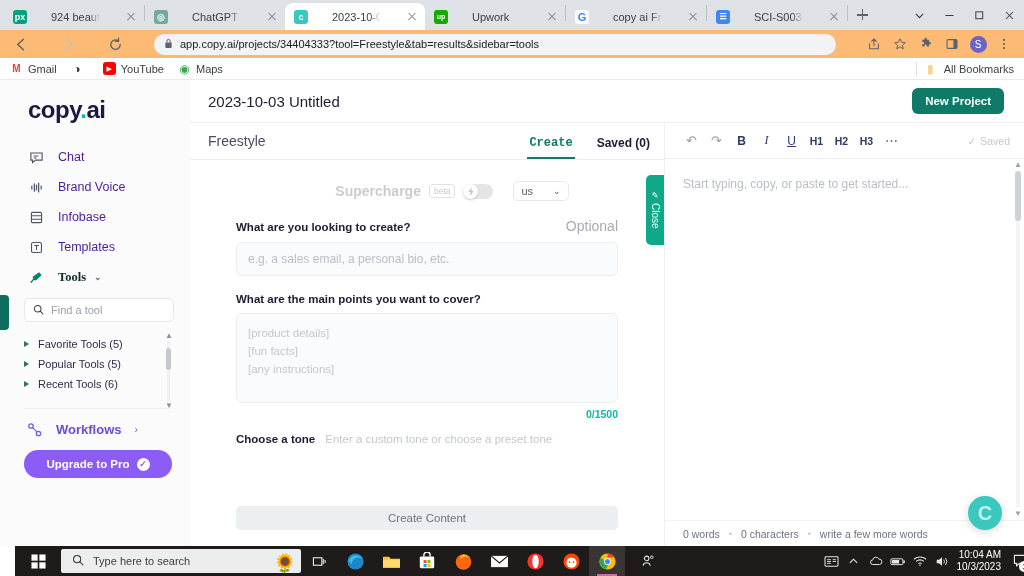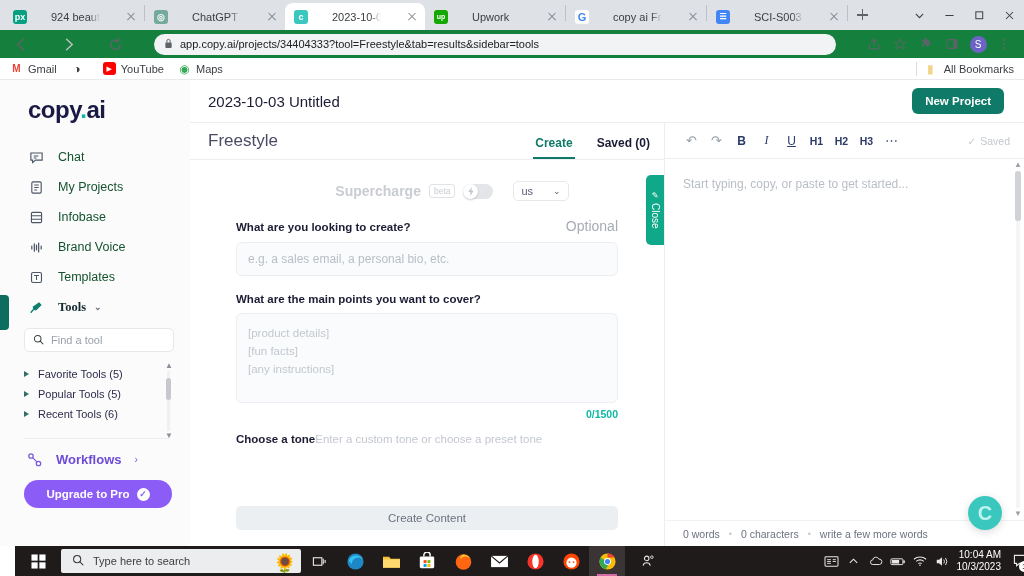--- a/index.html
+++ b/index.html
@@ -39,21 +39,21 @@
   .tabsep { width:1px; height:16px; background:#bdc1c6; align-self:center; margin-bottom:5px; }
   .newtab { width: 28px; height:28px; position:relative; flex:none; align-self:center; margin-bottom:1px; }
   .newtab::before, .newtab::after { content:""; position:absolute; background:#5f6368; }
   .newtab::before { left:9px; top:13.5px; width:11px; height:1.5px; }
   .newtab::after { left:13.7px; top:8.7px; width:1.5px; height:11px; }
 
   .wincontrols { margin-left:auto; display:flex; align-items:center; height:30px; }
   .wc { width:30px; height:30px; display:flex; align-items:center; justify-content:center; color:#3c4043; font-size:11px; }
   .wc svg { display:block; }
 
-  .toolbar { height:28px; background:#15803d; display:flex; align-items:center; padding:0 8px; gap:21px; }
+  .toolbar { height:28px; background:#fdba74; display:flex; align-items:center; padding:0 8px; gap:21px; }
   .navbtn { width:26px; height:26px; display:flex; align-items:center; justify-content:center; color:#5f6368; }
   .navbtn.disabled { color: #bdc1c6; }
   .omnibox {
     flex:1; height:21px; background:#f1f3f4; border-radius:11px; display:flex; align-items:center;
     padding: 0 10px; gap:7px; margin: 0 5px; font-size:11px; color:#202124;
   }
   .omnibox .url { white-space:nowrap; overflow:hidden; }
   .tbicons { display:flex; align-items:center; gap:2px; }
   .tbicon { width:24px; height:24px; display:flex; align-items:center; justify-content:center; color:#5f6368; }
   .avatar-s {
@@ -68,21 +68,21 @@
   .bm-sep { width:1px; height:14px; background:#dadce0; }
 
   
   .page { position:absolute; left:0; top:80px; width:1024px; height:466px; background:#fff; display:flex; }
 
   
   .sidebar { width:190px; height:466px; background:#fbfbfc; position:relative; flex:none; }
   .logo { padding: 16px 0 0 28px; font-size:24px; font-weight:bold; color:#191943; letter-spacing:-0.5px; }
   .logo .dot { color:#0fb8a3; }
   .navlist { margin-top:18px; }
-  .navitem { display:flex; align-items:center; gap:14px; padding: 7px 0 7px 28px; font-size:12.5px; color:#14532d; }
+  .navitem { display:flex; align-items:center; gap:14px; padding: 7px 0 7px 28px; font-size:12.5px; color:#4c1d95; }
   .navitem .nico { width:16px; height:16px; flex:none; display:flex; align-items:center; justify-content:center; color:#4b5563; }
   .navitem.tools { color:#13292e; font-weight:600;font-family:Liberation Serif, serif; }
   .navitem.tools .nico { color:#0d7f6e; }
   .chev-sm { font-size:9px; color:#6b7280; margin-left:-6px; }
 
   .leftmark { position:absolute; left:0; top:215px; width:9px; height:35px; background:#0d6e5f; border-radius:0 4px 4px 0; }
 
   .toolsearch {
     margin: 6px 16px 0 24px; height:24px; background:#fff; border:1px solid #e6e8ec; border-radius:5px;
     display:flex; align-items:center; gap:7px; padding:0 8px; font-size:11px; color:#9aa1ab;
@@ -114,24 +114,24 @@
   .newproj {
     margin-left:auto; background:#0f7a68; color:#fff; font-size:11.5px; font-weight:bold;
     padding:7px 13px; border-radius:6px;
   }
 
   .split { flex:1; display:flex; border-top:1px solid #edeef1; }
 
   
   .formpane { width:475px; flex:none; position:relative; border-right:1px solid #edeef1; overflow:hidden; }
   .fp-head { height:36px; display:flex; align-items:center; padding: 0 14px 0 18px; position:relative; }
-  .fp-title { font-size:17px; color:#4a4a63; }
+  .fp-title { font-size:14px; color:#4a4a63; }
   .fp-tabs { margin-left:auto; display:flex; gap:24px; align-items:flex-end; height:36px; }
   .fp-tab { font-size:12px; font-weight:bold; color:#1c1c35; padding-bottom:9px; position:relative; }
-  .fp-tab.active { color:#0f7a68; }
+  .fp-tab.active { color:#0f7a68;font-family:Liberation Mono, monospace; }
   .fp-tab.active::after { content:""; position:absolute; left:-2px; right:-2px; bottom:0; height:2px; background:#0f7a68; }
   .fp-divider { position:absolute; left:0; right:0; top:36px; height:1px; background:#edeef1; }
 
   .fp-body { padding: 22px 46px 0 46px; }
   .supercharge { display:flex; align-items:center; gap:8px; justify-content:center; padding-left:50px; }
   .sc-label { font-size:14px; font-weight:bold; color:#c9ccd2; }
   .sc-beta { font-size:8.5px; color:#c9ccd2; border:1px solid #dfe2e6; border-radius:3px; padding:1px 4px; }
   .sc-toggle { width:30px; height:15px; background:#e3e5e9; border-radius:9px; position:relative; }
   .sc-knob { position:absolute; left:0px; top:0px; width:15px; height:15px; border-radius:50%; background:#fff; box-shadow:0 1px 2px rgba(0,0,0,.2); display:flex; align-items:center; justify-content:center; color:#c2c5cb; font-size:9px; }
   .lang { margin-left:12px; display:flex; align-items:center; gap:20px; border:1px solid #e6e8ec; border-radius:5px; padding:3px 7px; font-size:11px; color:#5a5a73; }
@@ -141,21 +141,21 @@
   .fieldlabel .opt { margin-left:auto; font-size:14px; color:#a7acb4; }
   .inputbox {
     margin-top:8px; height:34px; background:#fafbfc; border:1px solid #eceef1; border-radius:6px;
     display:flex; align-items:center; padding:0 11px; font-size:12px; color:#b9bec6;
   }
   .textarea {
     margin-top:8px; height:90px; background:#fafbfc; border:1px solid #eceef1; border-radius:6px;
     padding:10px 11px; font-size:11.5px; color:#c3c8cf; line-height:18px;
   }
   .counter { text-align:right; font-size:10.5px; font-weight:bold; color:#0fb8a3; margin-top:5px; }
-  .tonerow { margin-top:13px; display:flex; align-items:baseline; }
+  .tonerow { margin-top:13px; display:flex; align-items:baseline; gap:10px; }
   .tonerow .lbl { font-size:11.5px; font-weight:bold; color:#1c1c35; }
   .tonerow .hint { font-size:11.5px; color:#c3c8cf; }
 
   .createbtn {
     position:absolute; left:46px; right:46px; bottom:16px; height:24px; background:#eceff2;
     border-radius:5px; display:flex; align-items:center; justify-content:center;
     font-size:11.5px; color:#6b7280;
   }
 
   .closetab {
@@ -377,42 +377,33 @@
               <svg width="15" height="15" viewBox="0 0 16 16">
                   <path d="M2 3.2 h12 v7.6 h-7 l-3.2 2.7 v-2.7 H2 Z" stroke="#4b5563" stroke-width="1.2" fill="none"></path>
                   <path d="M5 6.5 h5 M5 8.5 h3" stroke="#4b5563" stroke-width="1.1"></path>
                 </svg>
             </span>
             <span>Chat</span>
           </div>
           <div class="navitem">
             <span class="nico">
               <svg width="15" height="15" viewBox="0 0 16 16">
-                  <rect x="3" y="2" width="10" height="12" rx="1.4" stroke="#4b5563" stroke-width="1.2" fill="none"></rect>
-                  <path d="M5.6 5.3 h4.8 M5.6 8 h4.8 M5.6 10.7 h3" stroke="#4b5563" stroke-width="1.1"></path>
+                  <path d="M3 6.5 V9.5 M5.7 4 V12 M8 5.5 V10.5 M10.3 3.3 V12.7 M13 6.5 V9.5" stroke="#4b5563" stroke-width="1.3" stroke-linecap="round"></path>
                 </svg>
             </span>
-            <span>My Projects</span>
+            <span>Brand Voice</span>
           </div>
           <div class="navitem">
             <span class="nico">
               <svg width="15" height="15" viewBox="0 0 16 16">
                   <rect x="2.6" y="2.5" width="10.8" height="11" rx="1.3" stroke="#4b5563" stroke-width="1.2" fill="none"></rect>
                   <path d="M2.6 6.2 h10.8 M2.6 9.8 h10.8" stroke="#4b5563" stroke-width="1.1"></path>
                 </svg>
             </span>
             <span>Infobase</span>
-          </div>
-          <div class="navitem">
-            <span class="nico">
-              <svg width="15" height="15" viewBox="0 0 16 16">
-                  <path d="M3 6.5 V9.5 M5.7 4 V12 M8 5.5 V10.5 M10.3 3.3 V12.7 M13 6.5 V9.5" stroke="#4b5563" stroke-width="1.3" stroke-linecap="round"></path>
-                </svg>
-            </span>
-            <span>Brand Voice</span>
           </div>
           <div class="navitem">
             <span class="nico">
               <svg width="15" height="15" viewBox="0 0 16 16">
                   <rect x="2.7" y="2.7" width="10.6" height="10.6" rx="1.6" stroke="#4b5563" stroke-width="1.2" fill="none"></rect>
                   <path d="M5.4 5.8 h5.2 M8 5.8 V10.6" stroke="#4b5563" stroke-width="1.1"></path>
                 </svg>
             </span>
             <span>Templates</span>
           </div>

